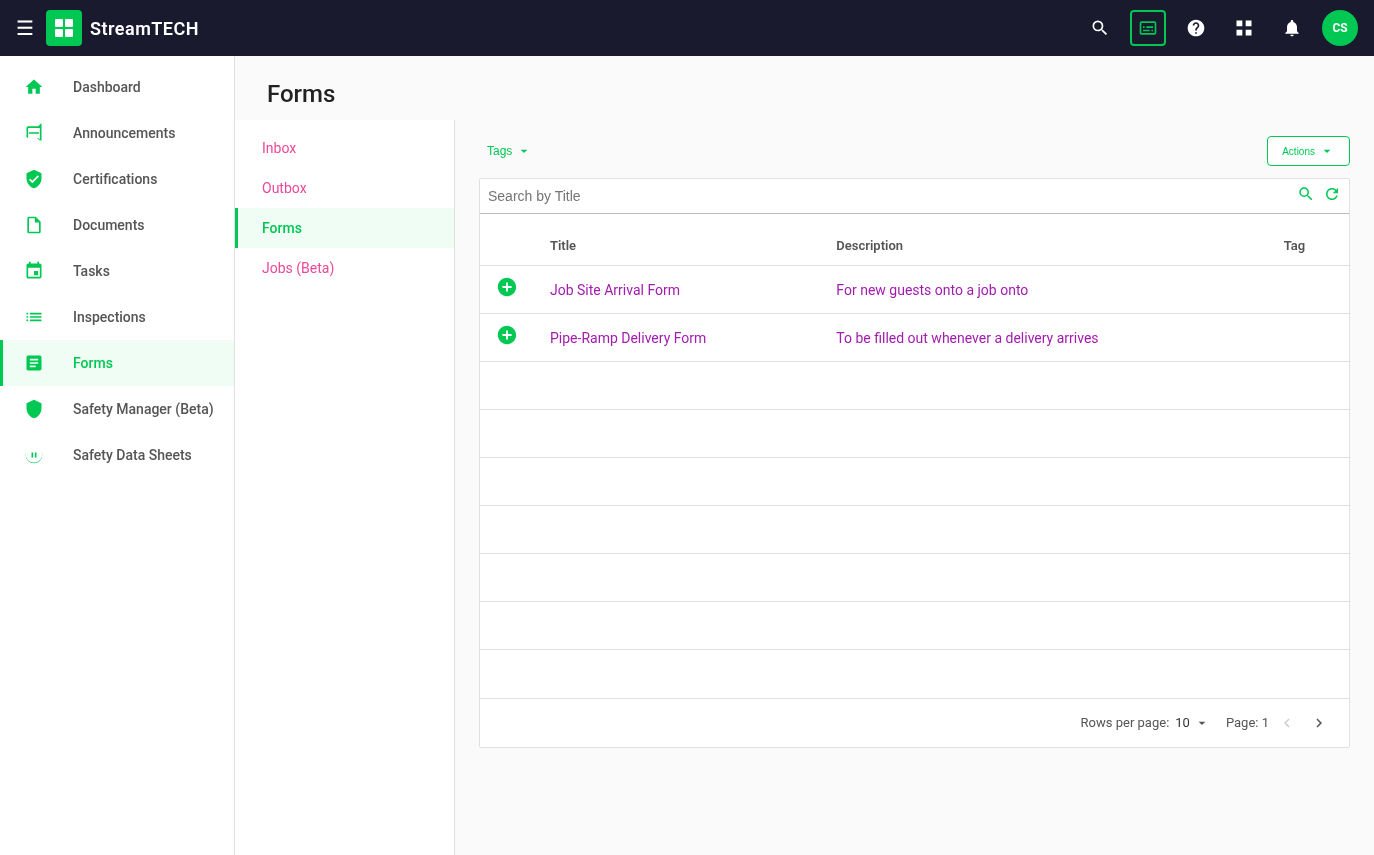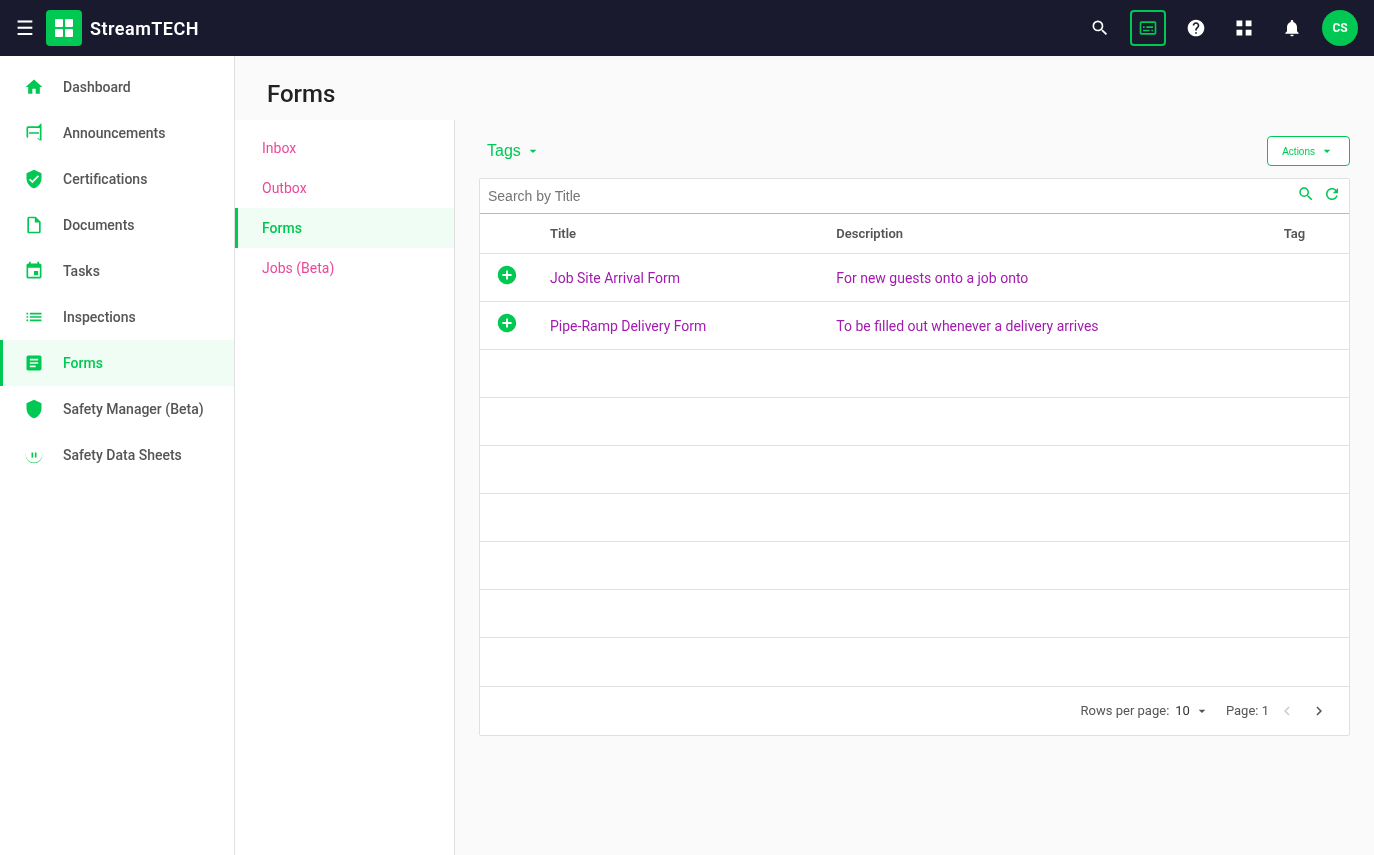--- a/index.html
+++ b/index.html
@@ -48,21 +48,21 @@
       border-right: 1px solid #e0e0e0;
       display: flex;
       flex-direction: column;
       overflow-y: auto;
       flex-shrink: 0;
       padding: 8px 0;
     }
     .sidebar-item {
       display: flex;
       align-items: center;
-      gap: 18px;
+      gap: 28px;
       padding: 12px 20px;
       cursor: pointer;
       color: #555;
       text-decoration: none;
       border-left: 3px solid transparent;
     }
     .sidebar-item.active { color: #00c853; border-left-color: #00c853; background: #f0fdf4; }
     .sidebar-item-icon { width: 22px; height: 22px; display: flex; align-items: center; justify-content: center; color: #00c853; flex-shrink: 0; }
     .sidebar-item-label { font-size: 14px; font-weight: 500; }
 
@@ -93,35 +93,35 @@
     }
     .sub-sidebar-item.active { color: #00c853; border-left-color: #00c853; background: #f0fdf4; font-weight: 500; }
 
     
     .main-panel { flex: 1; padding: 16px 24px; overflow: auto; }
 
     
     .toolbar { display: flex; align-items: center; justify-content: space-between; margin-bottom: 12px; }
     .tags-btn {
       display: flex; align-items: center; gap: 4px;
-      color: #00c853; font-size: 16px; font-weight: 500; cursor: pointer;
+      color: #00c853; font-size: 12px; font-weight: 500; cursor: pointer;
       border: none; background: none; padding: 4px 8px;
     }
     .actions-btn {
       display: flex; align-items: center; gap: 4px;
       color: #00c853; font-size: 10px; font-weight: 500; cursor: pointer;
       border: 1px solid #00c853; background: #fff;
       padding: 6px 14px; border-radius: 4px;
     }
 
     
     .search-bar {
       display: flex; align-items: center;
       border-bottom: 1px solid #bbb;
-      margin-bottom: 0;
+      margin-bottom: 12px;
       padding: 6px 8px;
       background: #fff;
     }
     .search-bar input {
       flex: 1; border: none; outline: none; font-size: 14px; color: #555;
       background: transparent;
     }
     .search-bar-icon { color: #00c853; font-size: 18px; cursor: pointer; margin-left: 8px; }
     .refresh-icon { color: #00c853; font-size: 18px; cursor: pointer; margin-left: 8px; }
 

